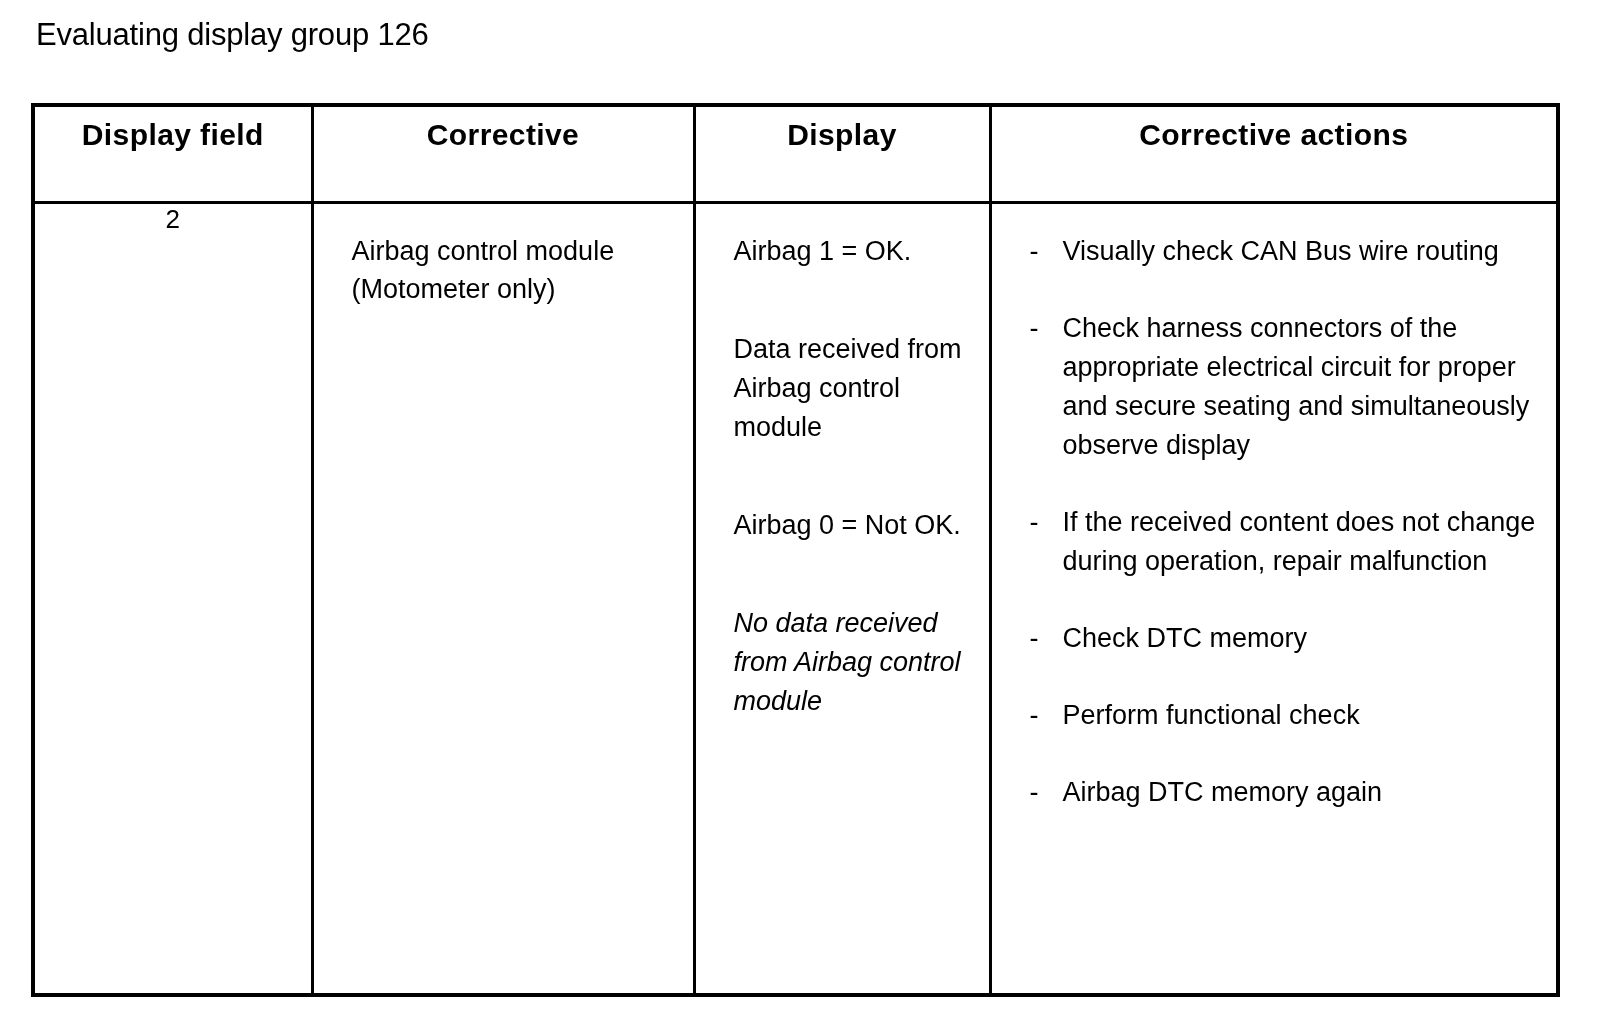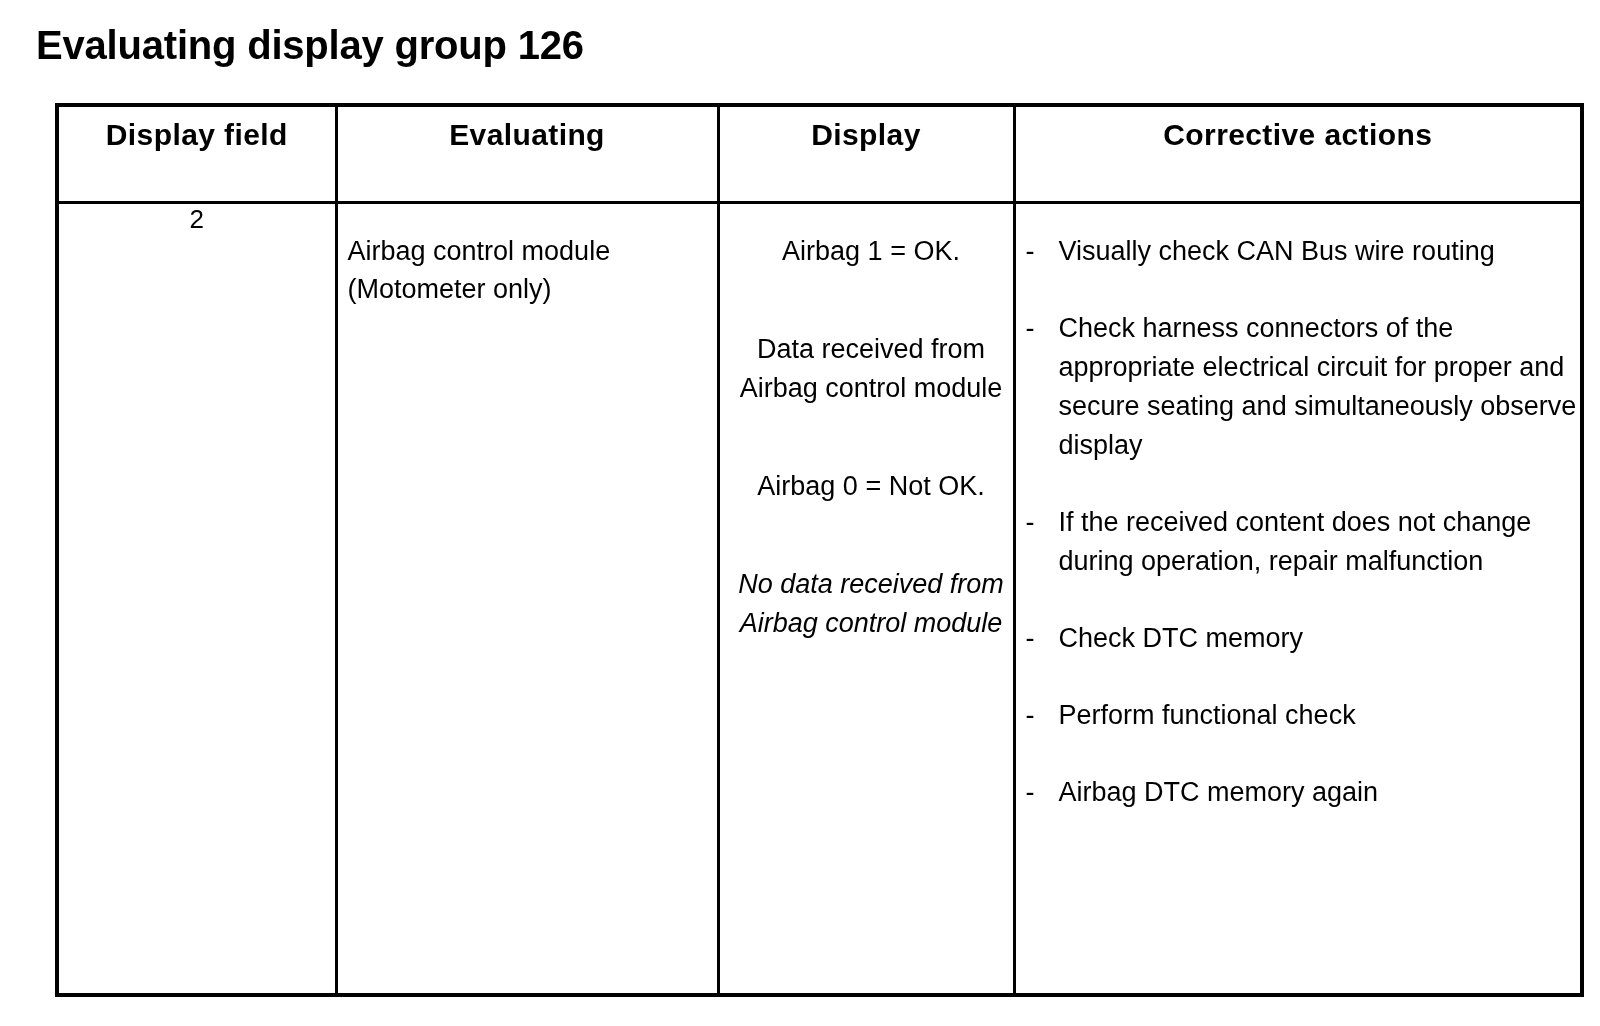--- a/index.html
+++ b/index.html
@@ -13,23 +13,23 @@
     position: relative;
     font-family: "Liberation Sans", sans-serif;
     color: #000000;
     overflow: hidden;
   }
 
   
   #doc-title {
     position: absolute;
     left: 36px;
-    top: 26px;
-    font-size: 40px;
-    font-weight: bold;
+    top: 16px;
+    font-size: 31px;
+    font-weight: normal;
     letter-spacing: -0.2px;
     line-height: 38px;
     white-space: nowrap;
   }
 
   
   #spec-table {
     position: absolute;
     left: 31px;
     top: 103px;
@@ -45,21 +45,21 @@
 
   #spec-table th,
   #spec-table td {
     border: 3px solid #000000;
     padding: 0;
     vertical-align: top;
     background: #ffffff;
   }
 
   
-  #spec-table { border: 4px solid #000000; margin-left: 24px; }
+  #spec-table { border: 4px solid #000000; }
 
   thead th {
     height: 94px;
     text-align: center;
     vertical-align: top;
     font-size: 30px;
     font-weight: bold;
     letter-spacing: 0.4px;
   }
   thead th .hdr-inner {
@@ -71,36 +71,35 @@
   tbody td { height: 789px; }
 
   .cell-field {
     text-align: center;
     vertical-align: middle;
     font-size: 26px;
     line-height: 30px;
   }
 
   .cell-pad {
-    padding: 28px 0 0 10px;
+    padding: 28px 0 0 38px;
   }
 
   .desc-block {
     font-size: 27px;
     line-height: 38px;
   }
 
   
   .display-list {
     list-style: none;
     margin: 0;
     padding: 0;
     font-size: 27px;
     line-height: 39px;
-    text-align: center;
   }
   .display-list li {
     margin-bottom: 59px;
   }
   .display-list li:last-child { margin-bottom: 0; font-style: italic; }
 
   
   .action-list {
     list-style: none;
     margin: 0;
@@ -136,21 +135,21 @@
       <col class="c2">
       <col class="c3">
       <col class="c4">
   </colgroup>
   <thead>
     <tr>
       <th>
         <div class="hdr-inner">Display field</div>
       </th>
       <th>
-        <div class="hdr-inner">Evaluating</div>
+        <div class="hdr-inner">Corrective</div>
       </th>
       <th>
         <div class="hdr-inner">Display</div>
       </th>
       <th>
         <div class="hdr-inner">Corrective actions</div>
       </th>
     </tr>
   </thead>
   <tbody>

